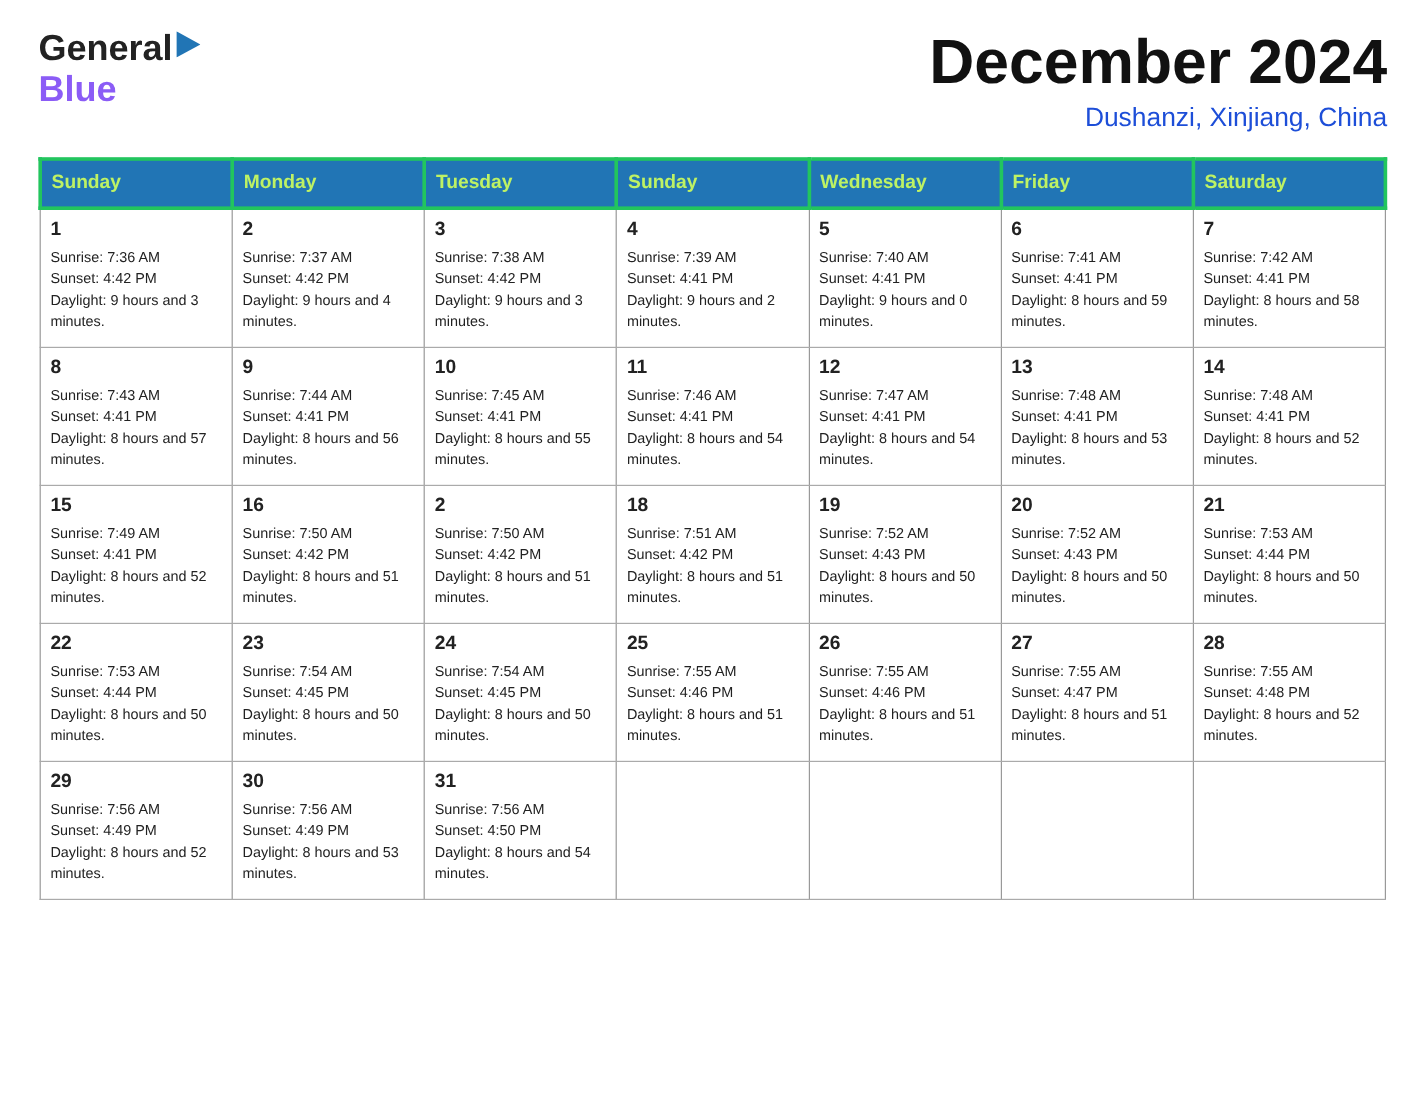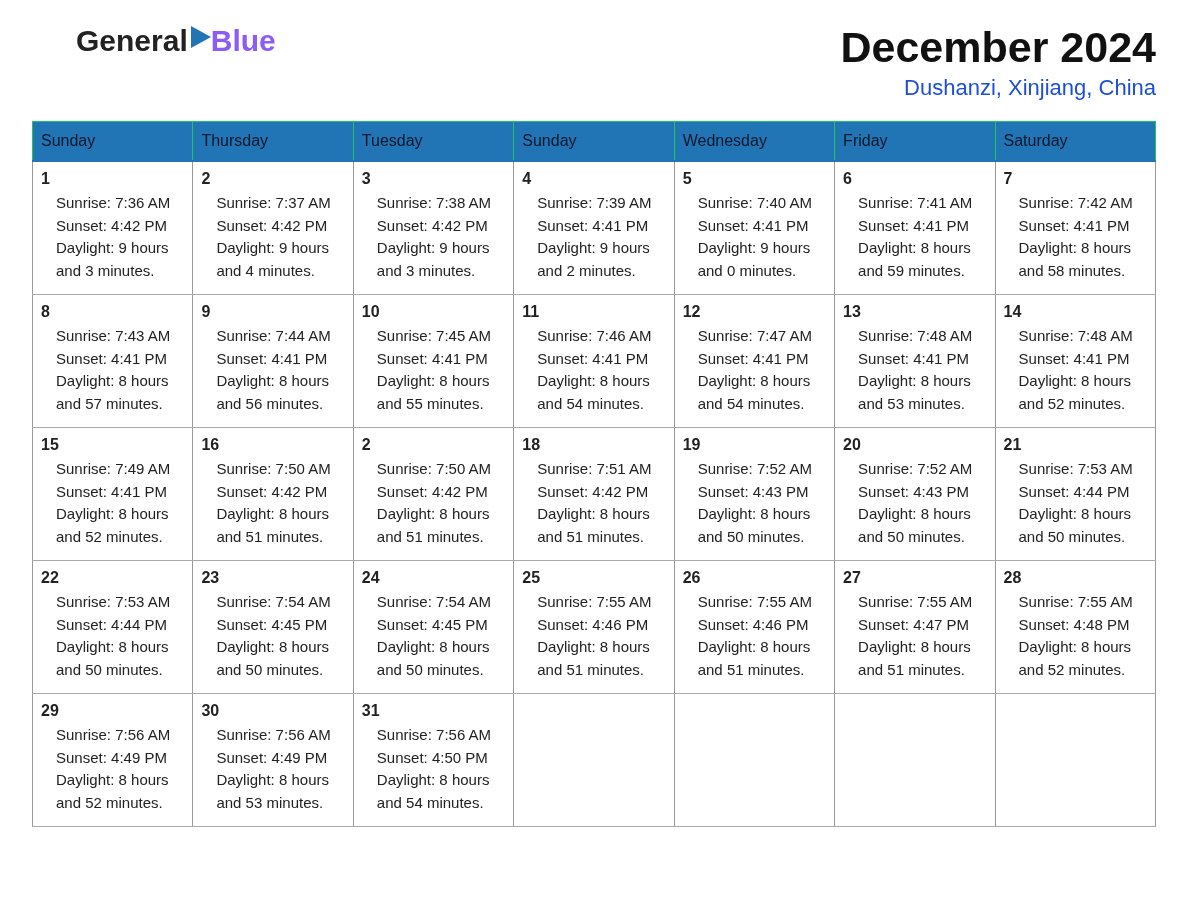--- a/index.html
+++ b/index.html
@@ -11,75 +11,74 @@
       min-height: 918px;
     }
     .header-section {
       display: flex;
       justify-content: space-between;
       align-items: flex-start;
       margin-bottom: 20px;
     }
     .logo-area {
       display: flex;
+      flex-direction: column;
       align-items: flex-start;
-      margin-left: 44px;
     }
     .logo-line {
       display: flex;
       align-items: center;
     }
     .title-area {
       text-align: right;
     }
     .month-title {
-      font-size: 43px;
+      font-size: 52px;
       font-weight: bold;
       color: #111;
       line-height: 1.1;
     }
     .location-title {
       font-size: 22px;
       color: #1d4ed8;
       margin-top: 4px;
     }
     .calendar-table {
       width: 100%;
       border-collapse: collapse;
       table-layout: fixed;
     }
     .calendar-table th {
       background-color: #2175b5;
-      color: #0f172a;
+      color: #bef264;
       font-size: 16px;
-      font-weight: normal;
+      font-weight: bold;
       padding: 10px 8px;
       text-align: left;
-      border: 1px solid #22c55e;
+      border: 3px solid #22c55e;
     }
     .calendar-table td {
       vertical-align: top;
       padding: 8px 8px 12px 8px;
       border: 1px solid #999;
       font-size: 13px;
       color: #222;
       min-height: 90px;
       height: 105px;
     }
     .day-number {
       font-size: 16px;
       font-weight: bold;
       display: block;
       margin-bottom: 4px;
     }
     .day-info {
-      font-size: 15px;
+      font-size: 12px;
       line-height: 1.5;
       color: #222;
-      margin-left: 15px;
     }
     .empty-cell {
       background: #fff;
     }
     
     .calendar-table tbody tr td {
       border-bottom: 1px solid #aaa;
     }
     .calendar-table tbody tr:first-child td {
       border-top: 2px solid #2175b5;
@@ -105,21 +104,21 @@
   <div class="title-area">
     <div class="month-title">December 2024</div>
     <div class="location-title">Dushanzi, Xinjiang, China</div>
   </div>
 </div>
 
 <table class="calendar-table">
   <thead>
     <tr>
     <th>Sunday</th>
-        <th>Thursday</th>
+        <th>Monday</th>
         <th>Tuesday</th>
         <th>Sunday</th>
         <th>Wednesday</th>
         <th>Friday</th>
         <th>Saturday</th>
       </tr>
   </thead>
   <tbody id="calendar-body">
   <tr>
         <td>

